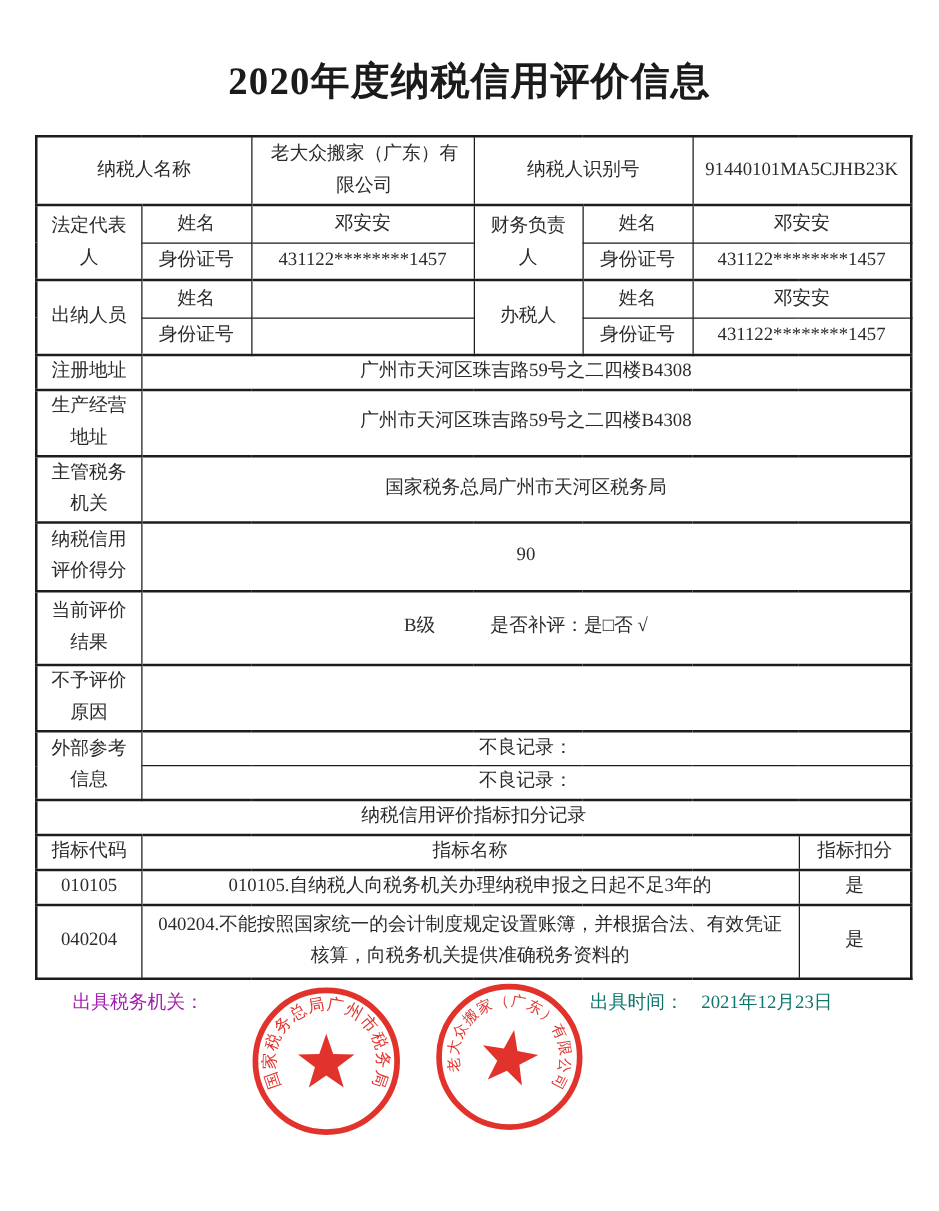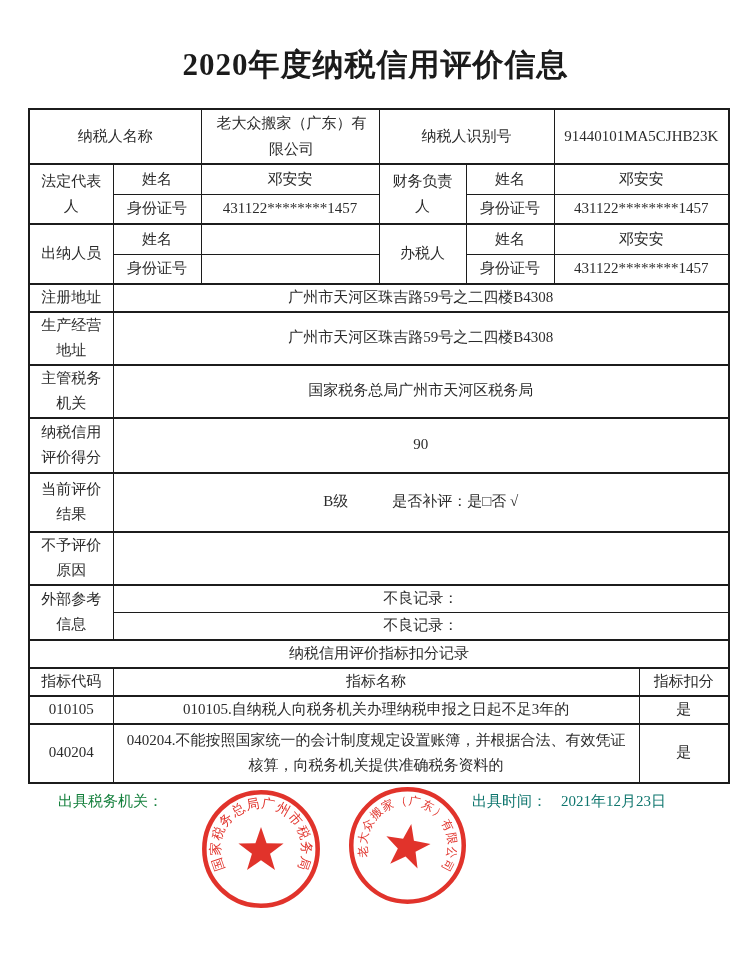--- a/index.html
+++ b/index.html
@@ -27,21 +27,21 @@
     font-size:15px;line-height:1.7;
     padding:0 8px;overflow:hidden;
     color:#2b2b2b;
   }
   tr.thick > td{border-top-width:2px;}
   td.p0{padding:0;}
   td.p2{padding:0 2px;}
   td.left{text-align:left;padding:0 0 0 3px;}
   .company-name{width:164px;margin:0 auto;}
   .resrow{display:flex;justify-content:center;align-items:center;gap:44px;}
-  .footer-issuer{position:absolute;left:58px;top:792px;font-size:15px;color:#15803d;}
+  .footer-issuer{position:absolute;left:58px;top:792px;font-size:15px;color:#a21caf;}
   .footer-time{position:absolute;left:472px;top:792px;font-size:15px;color:#0f766e;}
   .footer-time .tval{margin-left:14px;}
   .stamp{position:absolute;opacity:0.93;}
   .stamp-left{left:197px;top:785px;width:128px;height:128px;}
   .stamp-right{left:344px;top:782px;width:127px;height:127px;}
   .stamp text{font-family:"Liberation Serif","DejaVu Serif",serif;}
 </style>
 </head>
 <body>
 

